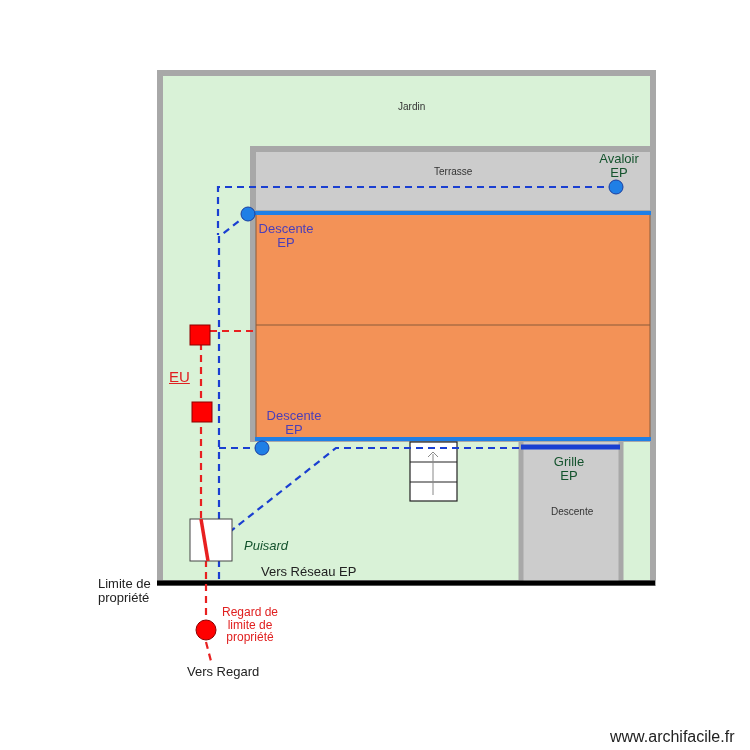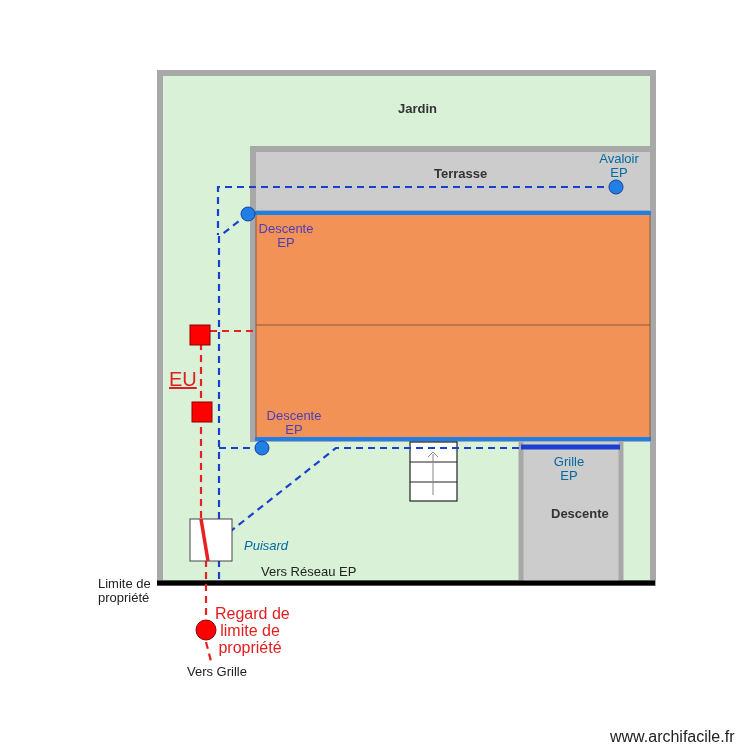--- a/index.html
+++ b/index.html
@@ -1,22 +1,22 @@
 <!DOCTYPE html>
 <html><head>
 <meta charset="utf-8">
 <style>
   html, body { margin:0; padding:0; background:#ffffff; }
   body { width:750px; height:750px; position:relative; overflow:hidden; font-family:"Liberation Sans", sans-serif; }
   svg { position:absolute; left:0; top:0; }
   .lbl { position:absolute; font-family:"Liberation Sans", sans-serif; white-space:nowrap; line-height:1.05; }
-  .small { font-size:13px; color:#333;font-weight:bold; }
-  .blue { color:#0369a1; font-size:13px; text-align:center; }
+  .small { font-size:10px; color:#333; }
+  .blue { color:#14532d; font-size:13px; text-align:center; }
   .purple { color:#4b3fb8; font-size:13px; text-align:center; }
-  .red { color:#e02020; font-size:16px; text-align:center; }
+  .red { color:#e02020; font-size:12px; text-align:center; }
   .black { color:#222; font-size:13px; }
   .footer { font-size:16px; color:#222; }
 </style>
 </head>
 <body>
 
 <svg width="750" height="750" viewBox="0 0 750 750">
 
   <rect x="160" y="73" width="493" height="510" fill="#d9f2d7" stroke="#a8a8a8" stroke-width="6"></rect>
 
@@ -89,32 +89,32 @@
 <div class="lbl purple" style="left:263px;top:409px;width:62px;">
   <div>Descente</div>
   <div>EP</div>
 </div>
 
 <div class="lbl blue" style="left:548px;top:455px;width:42px;">
   <div>Grille</div>
   <div>EP</div>
 </div>
 
-<div class="lbl red" style="left:169px;top:369px;font-size:20px;text-decoration:underline;">EU</div>
+<div class="lbl red" style="left:169px;top:369px;font-size:15px;text-decoration:underline;">EU</div>
 
 <div class="lbl blue" style="left:244px;top:539px;font-style:italic;">Puisard</div>
 
 <div class="lbl black" style="left:219px;top:565px;margin-left:42px;">Vers Réseau EP</div>
 
 <div class="lbl black" style="left:98px;top:577px;text-align:left;">
   <div>Limite de</div>
   <div>propriété</div>
 </div>
 
 <div class="lbl red" style="left:215px;top:606px;width:70px;">
   <div>Regard de</div>
   <div>limite de</div>
   <div>propriété</div>
 </div>
 
-<div class="lbl black" style="left:187px;top:665px;">Vers Grille</div>
+<div class="lbl black" style="left:187px;top:665px;">Vers Regard</div>
 
 <div class="lbl footer" style="left:610px;top:729px;">www.archifacile.fr</div>
 
 </body></html>

